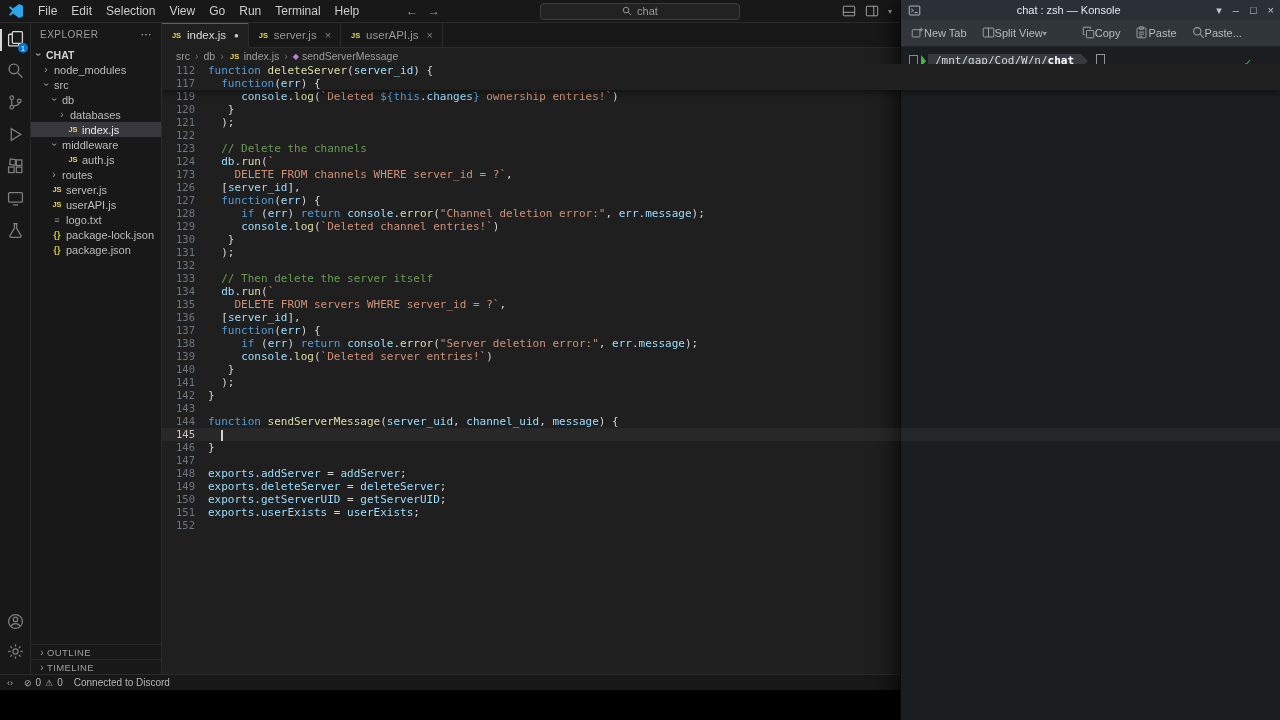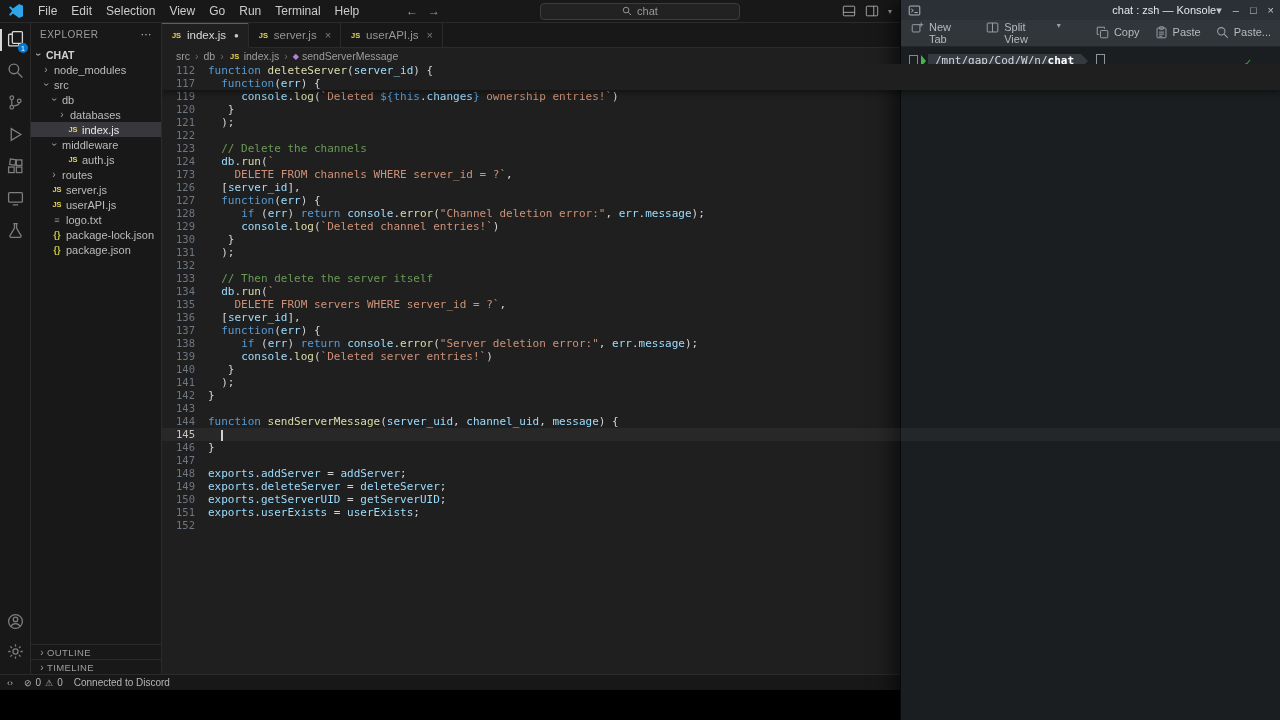--- a/index.html
+++ b/index.html
@@ -78,27 +78,27 @@
   .tk-c{color:#6a9955}.tk-p{color:#d4d4d4}.tk-t{color:#569cd6}
   
   .statusbar{height:15px;background:#181818;border-top:1px solid #2b2b2b;display:flex;align-items:center;
     padding:0 7px;gap:11px;font-size:10px;color:#b5b5b5;flex:none}
   .sb-item{display:flex;align-items:center;gap:4px}
   .sb-ic{font-size:9px}
   
   .konsole{position:absolute;left:900px;top:0;width:380px;height:720px;background:#1b1e20;display:flex;flex-direction:column;
     border-left:1px solid #07090a;box-shadow:-7px 0 20px rgba(0,0,0,.6)}
   .k-titlebar{height:20px;background:#2b3036;display:flex;align-items:center;padding:0 7px;color:#e2e6e9;font-size:11px;flex:none}
-  .k-title{flex:1;text-align:right;white-space:nowrap;overflow:hidden}
+  .k-title{flex:1;text-align:center;white-space:nowrap;overflow:hidden}
   .k-appicon{width:13px;height:13px;color:#cfd3d6}
   .k-winbtns{display:flex;gap:11px;color:#c3c7cb;font-size:11px}
   .kwb{cursor:default;line-height:20px}
   .k-toolbar{height:26px;background:#31363b;border-bottom:1px solid #22262a;display:flex;align-items:center;
     padding:0 10px;gap:15px;flex:none}
-  .kbtn{display:flex;gap:5px;color:#b6babe;font-size:11px;cursor:default}
+  .kbtn{display:flex;align-items:center;color:#b6babe;font-size:11px;cursor:default}
   .kbtn svg{width:13px;height:13px;color:#999fa4}
   .kbtn.gap{margin-left:20px}
   .kdrop{font-size:8px;color:#999fa4}
   .k-term{flex:1;padding:7px 8px;font-family:"DejaVu Sans Mono",monospace;font-size:11px;position:relative}
   .prompt-line{display:flex;align-items:center;height:14px}
   .p-box{width:7px;height:10px;border:1px solid #43b549;flex:none;margin-right:3px}
   .p-tri-g{width:0;height:0;border-left:5px solid #43b549;border-top:6px solid transparent;border-bottom:6px solid transparent;margin-right:2px}
   .p-seg{background:#343a40;color:#d4d8dc;padding:0 7px;height:14px;line-height:14px;white-space:pre}
   .p-seg b{color:#ffffff}
   .p-tri{width:0;height:0;border-left:7px solid #343a40;border-top:7px solid transparent;border-bottom:7px solid transparent}

